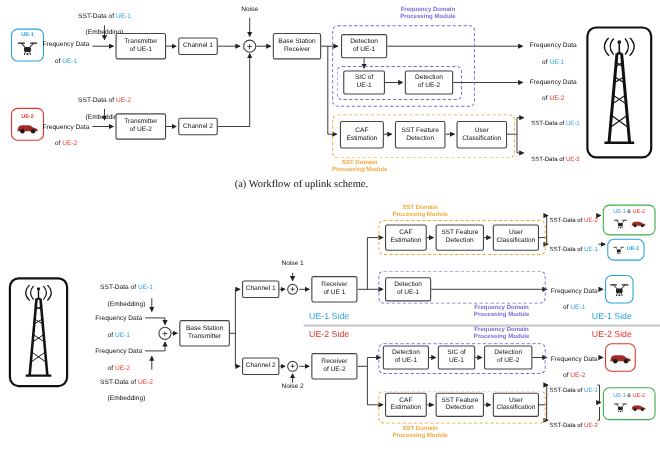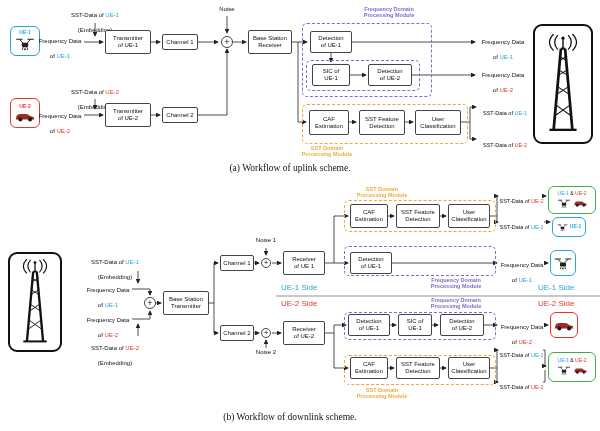--- a/index.html
+++ b/index.html
@@ -24,21 +24,21 @@
          display:flex;align-items:center;justify-content:center;font-size:9px;line-height:1}
   .adder.sm{font-size:8px}
   .device{position:absolute;border:1.6px solid #111;border-radius:6px;background:#fff;z-index:3;
           display:flex;flex-direction:column;align-items:center;justify-content:center;gap:1px;
           font-size:5px;line-height:1.1;text-align:center}
   .d-ue1{border-color:var(--ue1,#2aa3dc)}
   .d-ue2{border-color:var(--ue2,#e5352b)}
   .d-both{border-color:var(--both,#3fae49)}
   .device .tag{font-weight:bold}
   .iconrow{display:flex;align-items:center;gap:2px}
-  .caption{position:absolute;left:16px;width:548px;text-align:center;z-index:3;
+  .caption{position:absolute;left:0;width:548px;text-align:center;z-index:3;
            font-family:"Liberation Serif",serif;font-size:9.5px;color:#111}
   .sidelbl{position:absolute;font-size:8px;font-weight:normal;z-index:4}
   .divider{position:absolute;height:2.5px;background:#c8c8c8;z-index:1}
 </style>
 </head>
 <body>
 
 <div class="canvas">
 
   <svg width="0" height="0" style="position:absolute">
@@ -377,15 +377,14 @@
     <div class="iconrow">
       <svg width="14" height="11">
           <use href="#icon-drone"></use>
         </svg>
       <svg width="15" height="8">
           <use href="#icon-car"></use>
         </svg>
     </div>
   </div>
 
-  <div class="caption" style="top:412px">(b) Workflow of downlink scheme.</div>
 
 </div>
 
 </body></html>

